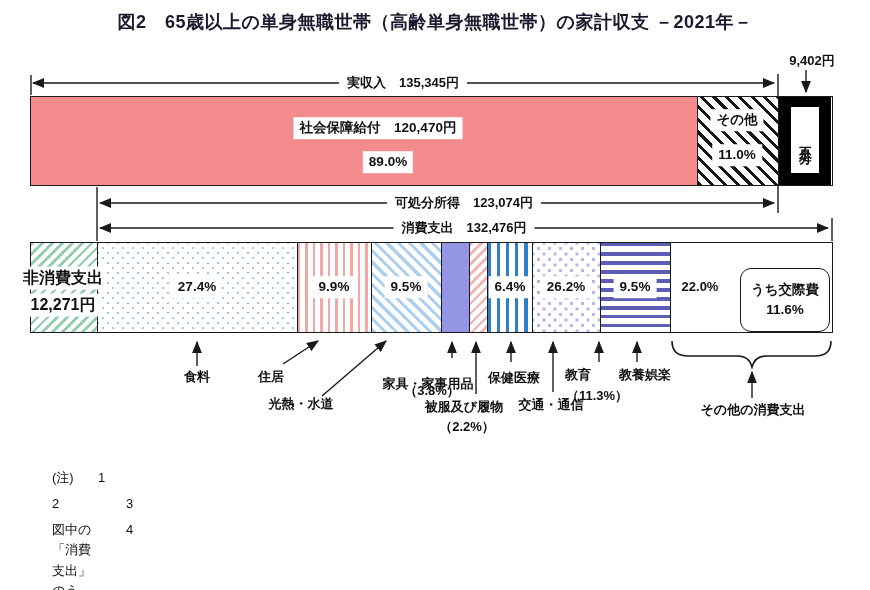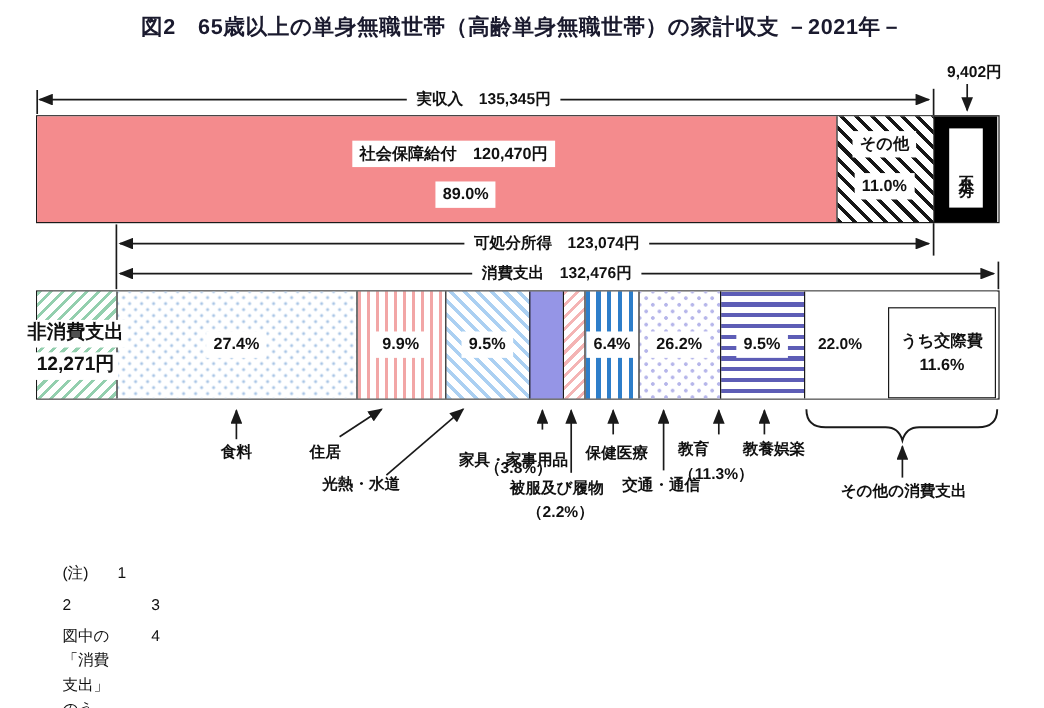--- a/index.html
+++ b/index.html
@@ -130,21 +130,21 @@
 
   <div class="chip small" style="left:63px; top:278px;">非消費支出</div>
   <div class="chip small" style="left:63px; top:305px;">12,271円</div>
   <div class="chip" style="left:197px; top:287px;">27.4%</div>
   <div class="chip" style="left:334px; top:287px;">9.9%</div>
   <div class="chip" style="left:406px; top:287px;">9.5%</div>
   <div class="chip" style="left:510px; top:287px;">6.4%</div>
   <div class="chip" style="left:566px; top:287px;">26.2%</div>
   <div class="chip" style="left:635px; top:287px;">9.5%</div>
   <div class="lbl" style="left:700px; top:287px;">22.0%</div>
-  <div class="kousai-box" style="left:740px; top:256px; width:90px; height:76px;">
+  <div class="kousai-box" style="left:740px; top:268px; width:90px; height:64px;border-radius:11px;">
     <span>うち交際費</span>
     <span>11.6%</span>
   </div>
 
   <div class="lbl" style="left:197px; top:377px;">食料</div>
   <div class="lbl" style="left:271px; top:377px;">住居</div>
   <div class="lbl" style="left:301px; top:404px;">光熱・水道</div>
   <div class="lbl" style="left:428px; top:371px;margin-top:13px;">家具・家事用品</div>
   <div class="lbl" style="left:432px; top:391px;">（3.8%）</div>
   <div class="lbl" style="left:464px; top:407px;">被服及び履物</div>

